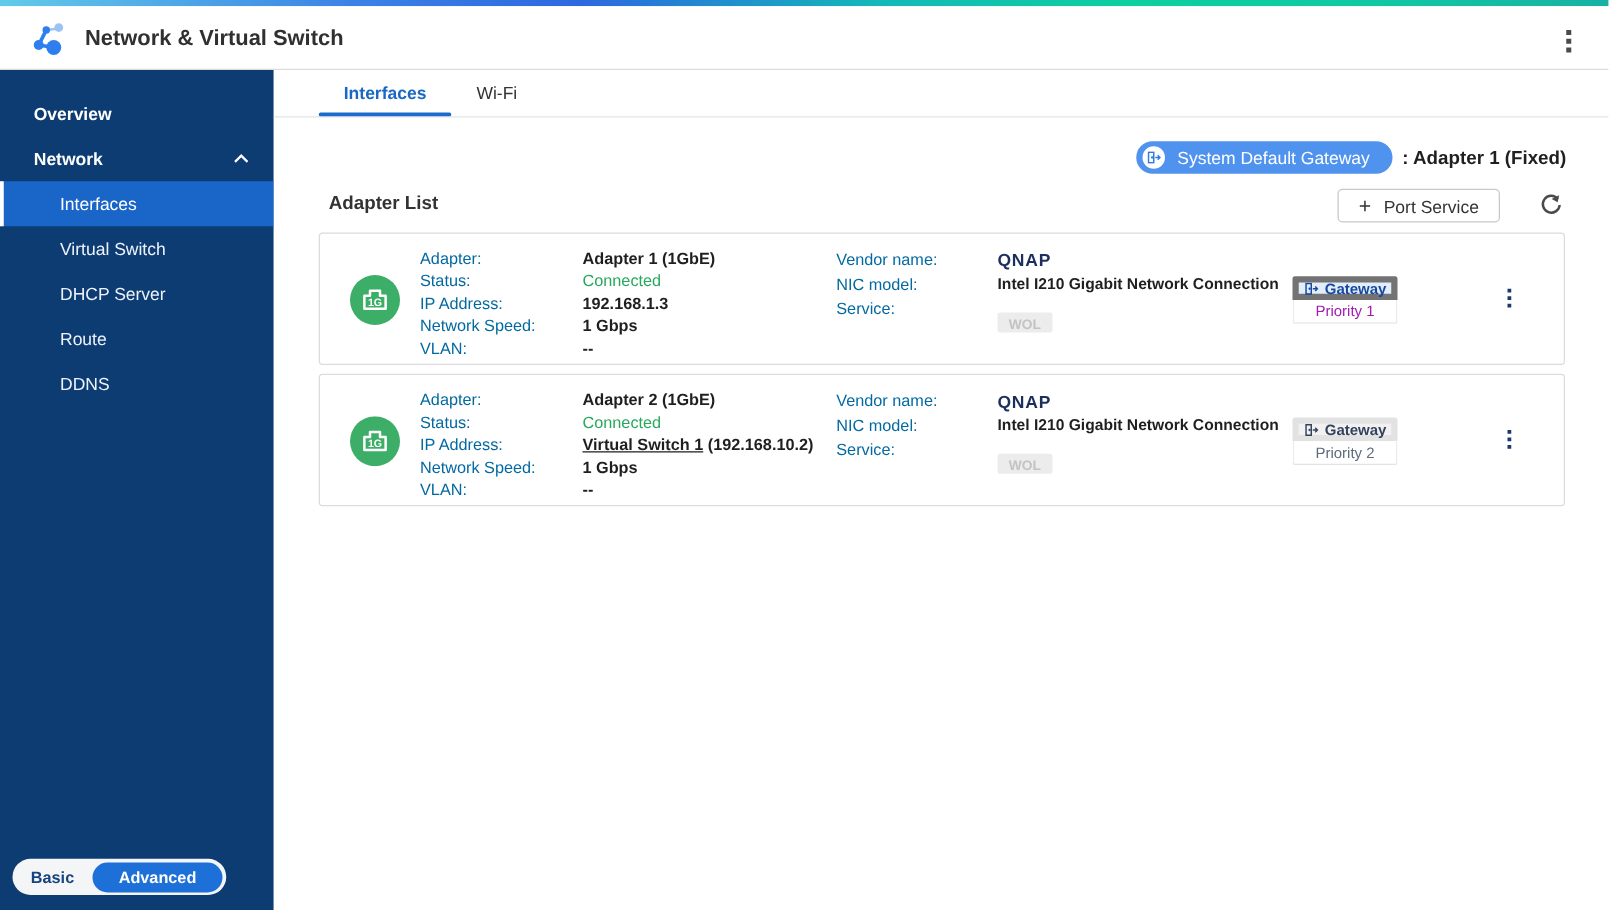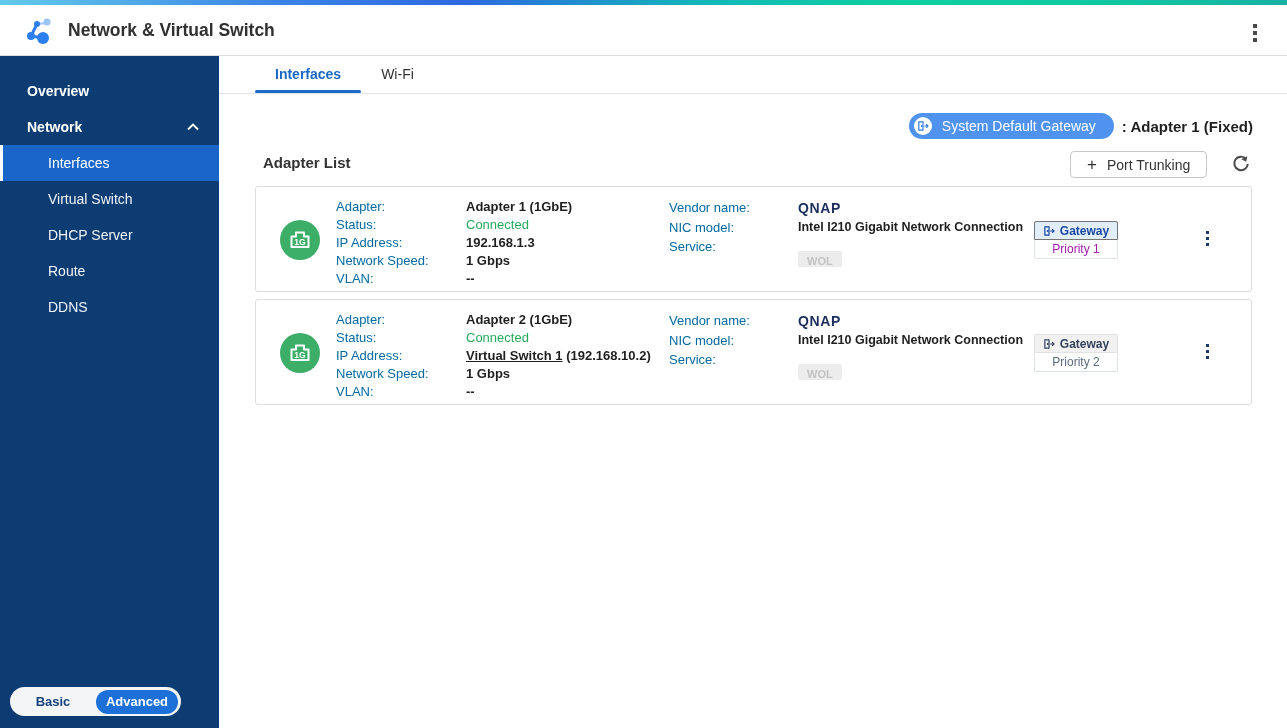--- a/index.html
+++ b/index.html
@@ -24,21 +24,21 @@
   .nav-item { position:relative; height:36px; display:flex; align-items:center; font-size:14px; color:#fff; cursor:pointer; }
   .nav-top { font-weight:700; padding-left:27px; }
   .nav-sub { font-weight:400; padding-left:48px; color:#eef3fb; }
   .nav-sub.active { background:#1966c8; color:#fff; }
   .nav-sub.active::before { content:""; position:absolute; left:0; top:0; bottom:0; width:3px; background:#fff; }
   .chev { margin-left:auto; margin-right:20px; display:flex; }
 
   
   .mode-toggle { position:absolute; left:10px; bottom:12px; width:171px; height:29px; background:#f4f5f7; border-radius:15px; display:flex; align-items:center; cursor:pointer; }
   .mode-basic { flex:1; text-align:center; font-size:13px; font-weight:700; color:#16427e; }
-  .mode-advanced { width:82px; height:24px; margin-right:3px; background:#1d70d8; border-radius:12px; color:#fff; font-size:13px; font-weight:700; line-height:24px; text-align:center; }
+  .mode-advanced { width:104px; height:24px; margin-right:3px; background:#1d70d8; border-radius:12px; color:#fff; font-size:13px; font-weight:700; line-height:24px; text-align:center; }
 
   
   .content { position:absolute; left:219px; top:56px; right:0; bottom:0; background:#fff; }
   .tabbar { height:38px; border-bottom:1px solid #e3e3e3; display:flex; padding-left:36px; }
   .tab { padding:0 20px; line-height:36px; font-size:14px; font-weight:500; color:#333; position:relative; cursor:pointer; }
   .tab.active { color:#1a68c4; font-weight:700; }
   .tab.active::after { content:""; position:absolute; left:0; right:0; bottom:0; height:3px; background:#1a6bcc; border-radius:2px; }
 
   
   .gateway-row { position:absolute; top:57px; right:34px; height:26px; display:flex; align-items:center; gap:8px; }
@@ -62,21 +62,21 @@
   .labels1 { left:80px; } .values1 { left:210px; }
   .labels2 { left:413px; } .values2 { left:542px; width:240px; }
   .lbl { color:#0369a1; }
   .val { font-weight:700; color:#1f1f1f; }
   .val-green { color:#27a95c; font-weight:400; }
   .ip-link { text-decoration:underline; cursor:pointer; color:#1f1f1f; }
   .qnap-logo { font-weight:800; letter-spacing:0.6px; color:#1b2e5c; font-size:14px; line-height:20px; }
   .nic-val { font-weight:700; color:#1f1f1f; font-size:12.5px; line-height:19px; white-space:nowrap; }
   .wol-badge { display:inline-flex; align-items:center; gap:4px; height:16px; margin-top:2px; padding:0 9px; background:#ececec; color:#c3c3c3; font-size:11px; font-weight:700; border-radius:2px;flex-direction:column; }
   .badge-stack { position:absolute; left:778px; top:34px; width:84px; }
-  .badge-gateway { height:19px; display:flex; align-items:center; justify-content:center; gap:5px; font-size:12px; font-weight:700; background:#e2edfa; border:1px solid #737373; color:#17479e; border-radius:2px 2px 0 0; }
+  .badge-gateway { height:19px; display:flex; align-items:center; justify-content:center; gap:5px; font-size:12px; font-weight:700; background:#e2edfa; border:5px solid #737373; color:#17479e; border-radius:2px 2px 0 0; }
   .badge-gateway.muted { background:#f1f1f1; border-color:#e2e2e2; color:#33435c; }
   .badge-priority { height:19px; display:flex; align-items:center; justify-content:center; background:#fff; border:1px solid #dfe3ea; border-top:none; font-size:12px; color:#a21caf; border-radius:0 0 2px 2px; }
   .badge-priority.muted { color:#5d6b7e; }
   .card-kebab { position:absolute; left:950px; top:44px; }
   .card-kebab i { width:3px; height:3px; background:#1b3a6b; }
 </style>
 </head>
 <body>
 
 <div class="app">
@@ -159,21 +159,21 @@
         </span>
         <span>System Default Gateway</span>
       </button>
       <span class="gateway-value">: Adapter 1 (Fixed)</span>
     </div>
 
     <div class="section-title">Adapter List</div>
 
     <button class="port-trunking-btn">
       <span class="plus">+</span>
-      <span>Port Trunking</span>
+      <span>Port Service</span>
     </button>
 
     <span class="refresh-btn">
       <svg viewBox="0 0 24 24" width="18" height="18">
         <path d="M19 5.5 A9 9 0 1 0 21 12" fill="none" stroke="#4a4a4a" stroke-width="2.6"></path>
         <polygon points="19.5,1.5 19.5,9 12.5,7" fill="#4a4a4a" transform="rotate(12 19 6)"></polygon>
       </svg>
     </span>
 
     <div class="card card1">

